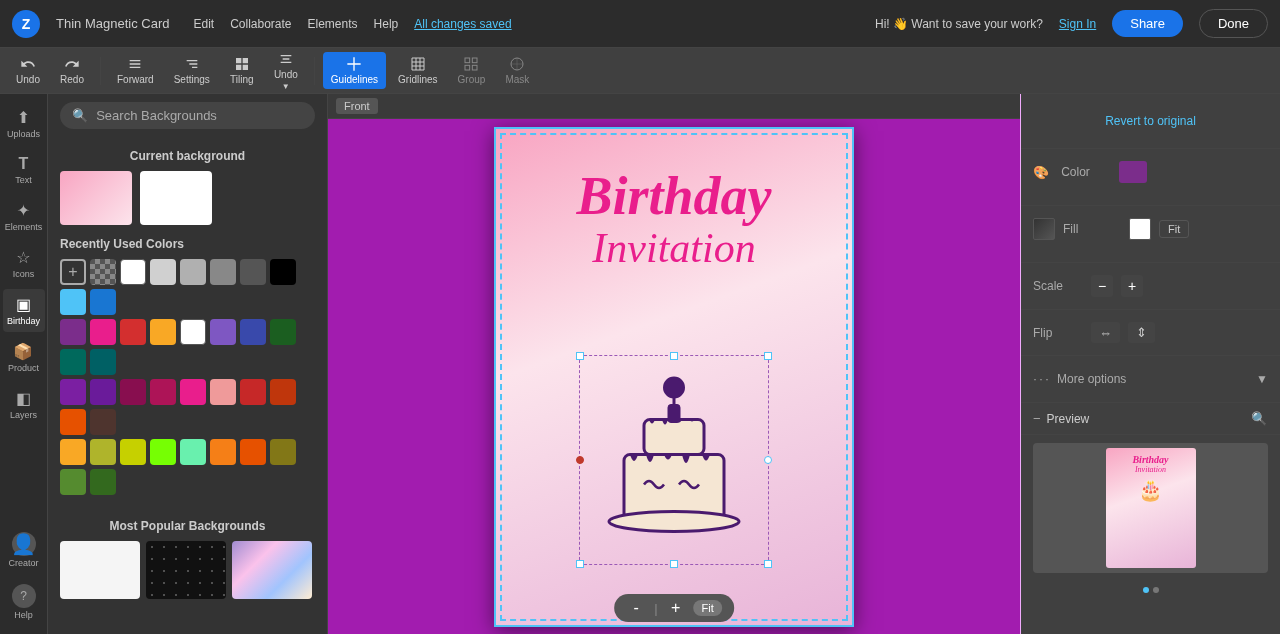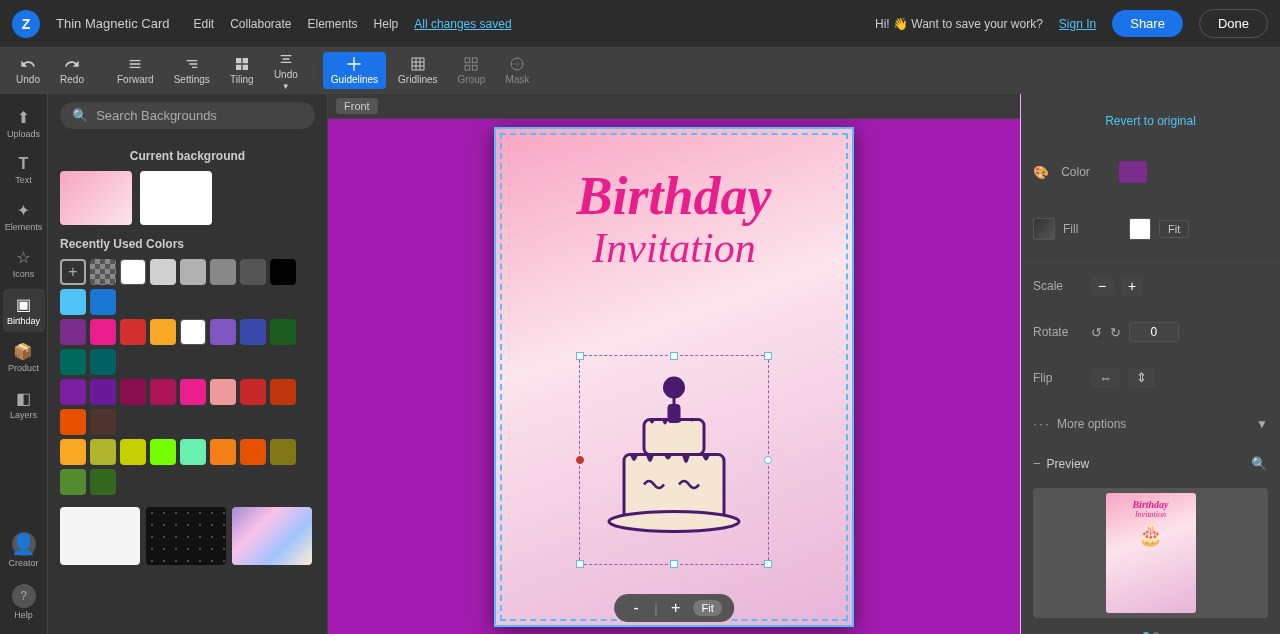--- a/index.html
+++ b/index.html
@@ -319,20 +319,23 @@
         <div class="color-swatch" style="background:#76ff03;"></div>
         <div class="color-swatch" style="background:#69f0ae;"></div>
         <div class="color-swatch" style="background:#f57f17;"></div>
         <div class="color-swatch" style="background:#e65100;"></div>
         <div class="color-swatch" style="background:#827717;"></div>
         <div class="color-swatch" style="background:#558b2f;"></div>
         <div class="color-swatch" style="background:#33691e;"></div>
       </div>
     </div>
 
+    <div class="panel-section">
+      <div class="section-title">Most Popular Backgrounds</div>
+    </div>
     <div class="bg-grid">
       <div class="bg-preview" style="background:#f5f5f5;"></div>
       <div class="bg-preview" style="background:#111;background-image:radial-gradient(circle, #fff4 1px, transparent 1px);background-size:12px 12px;"></div>
       <div class="bg-preview" style="background:linear-gradient(135deg,#a18cd1,#fbc2eb,#a1c4fd,#ffecd2);"></div>
 
     </div>
   </div>
 
   <div id="canvas-area">
     <div id="canvas-label">
@@ -421,28 +424,20 @@
     </div>
 
     <div class="right-section">
       <div class="scale-row">
         <span class="prop-label">Scale</span>
         <button class="scale-btn">−</button>
         <button class="scale-btn">+</button>
       </div>
     </div>
 
-    <div class="right-section">
-      <div class="rotate-row">
-        <span class="prop-label">Rotate</span>
-        <span class="rotate-icon">↺</span>
-        <span class="rotate-icon">↻</span>
-        <input type="text" class="rotate-input" value="0" style="">
-      </div>
-    </div>
 
     <div class="right-section">
       <div class="flip-row">
         <span class="prop-label">Flip</span>
         <button class="flip-icon">⇔</button>
         <button class="flip-icon">⇕</button>
       </div>
     </div>
 
     <div class="right-section">

